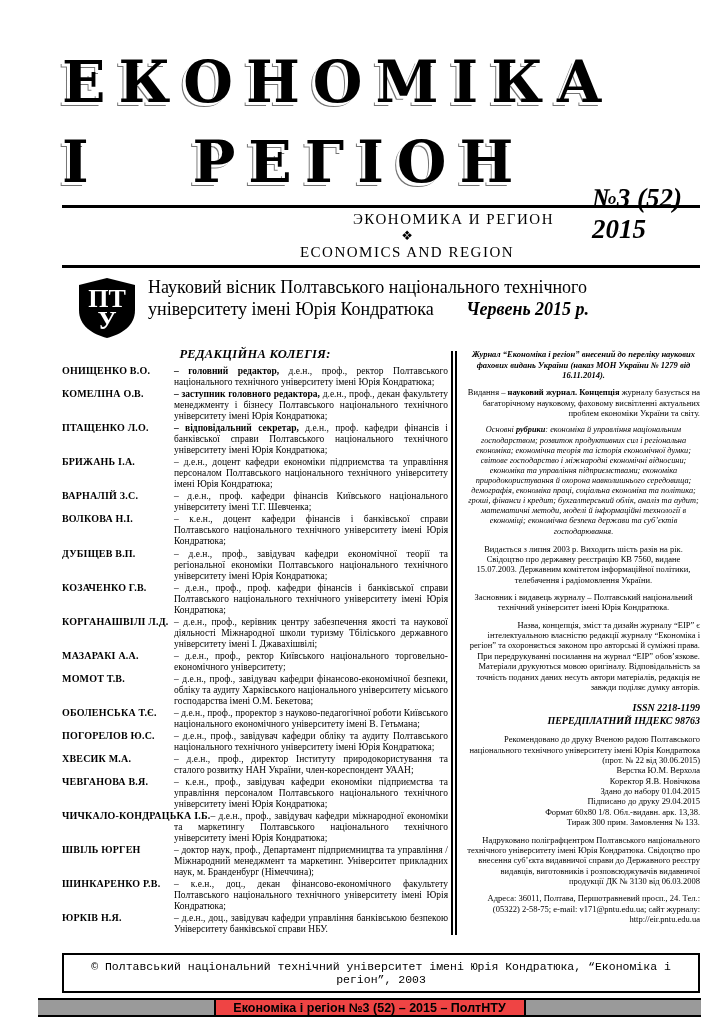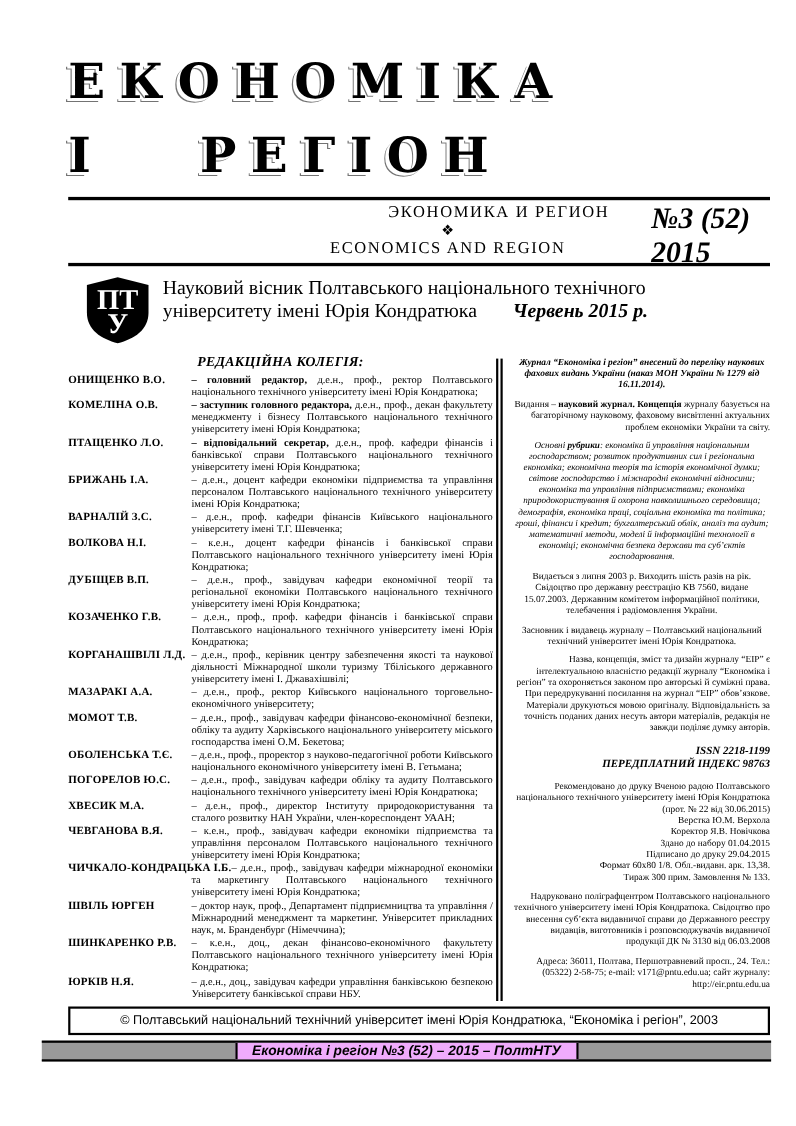--- a/index.html
+++ b/index.html
@@ -7,21 +7,21 @@
   .page {
     position:relative; width:724px; height:1024px; margin:0 auto;
     background:#fff; color:#000;
     font-family:"Liberation Serif", serif;
     padding:0 24px 0 62px; overflow:hidden;
   }
   
   .masthead { position:relative; margin-top:53px; }
   .title-line {
     font-family:"DejaVu Serif", serif; font-weight:bold;
-    font-size:44px; line-height:1.02; letter-spacing:13px;
+    font-size:57px; line-height:1.02; letter-spacing:13px;
     white-space:nowrap;
     text-shadow:-3px 3px 0 #fff, -4px 4px 0 rgba(0,0,0,0.55);
   }
   .title-line2 { margin-top:22px; word-spacing:58px; }
   .issue-block {
     position:absolute; right:18px; top:130px;
     font-weight:bold; font-style:italic; font-size:27px; line-height:1.15;
     text-align:left; letter-spacing:0;
   }
   
@@ -57,33 +57,33 @@
   
   .rc { margin-bottom:7px; }
   .rc-c { text-align:center; }
   .rc-r { text-align:right; }
   .bi { font-weight:bold; font-style:italic; }
   .bd { font-weight:bold; }
   .rubrics { font-style:italic; font-size:8.3px; }
   .issn-block { font-size:10px; line-height:1.25; margin-top:10px; }
   
   .copyright-box {
-    border:2px solid #000; margin-top:5px; padding:5px 4px;
-    text-align:center; font-family:Liberation Sans, sans-serif; font-size:11.5px;
+    border:2px solid #000; margin-top:18px; padding:5px 4px;
+    text-align:center; font-family:Liberation Mono, monospace; font-size:11.5px;
   }
   .bottom-bar {
     margin-top:5px; margin-left:-24px; margin-right:-1px;
     border-top:2px solid #000; border-bottom:2px solid #000;
     background:#9a9a9a; height:19px;
     display:flex; align-items:stretch; justify-content:center;
   }
   .bottom-bar-center {
-    background:#f0abfc; border-left:2px solid #000; border-right:2px solid #000;
+    background:#ef4444; border-left:2px solid #000; border-right:2px solid #000;
     min-width:312px; display:flex; align-items:center; justify-content:center;
-    font-family:"Liberation Sans", sans-serif; font-weight:bold; font-style:italic;
+    font-family:"Liberation Sans", sans-serif; font-weight:bold; 
     font-size:12.5px; white-space:nowrap; padding:0 10px;
   }
 </style>
 </head>
 <body>
 
 <div class="page">
 
   <div class="masthead">
     <div class="title-line">ЕКОНОМІКА</div>

